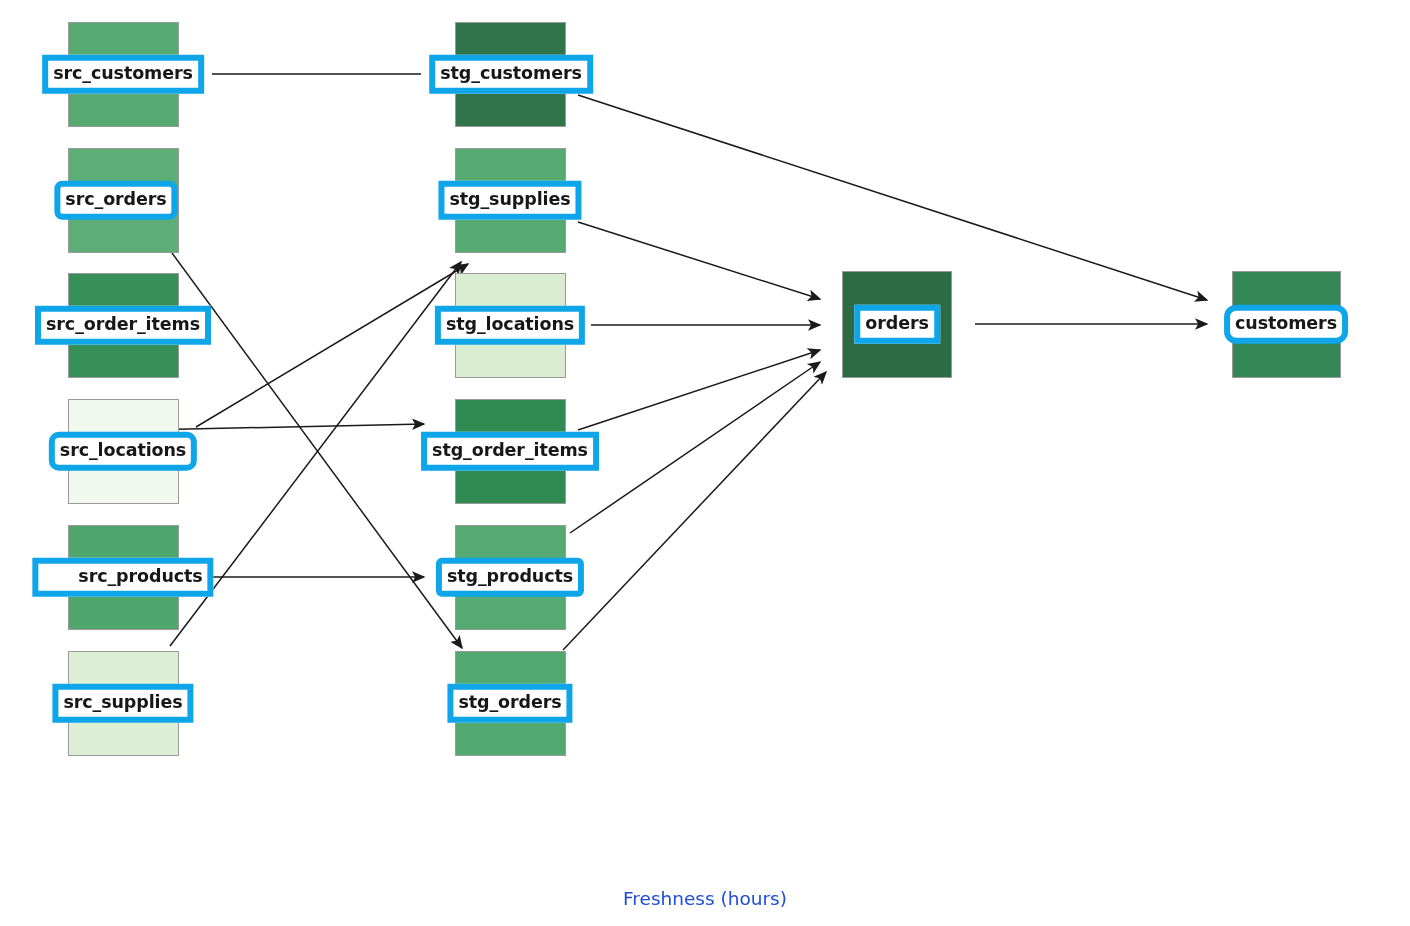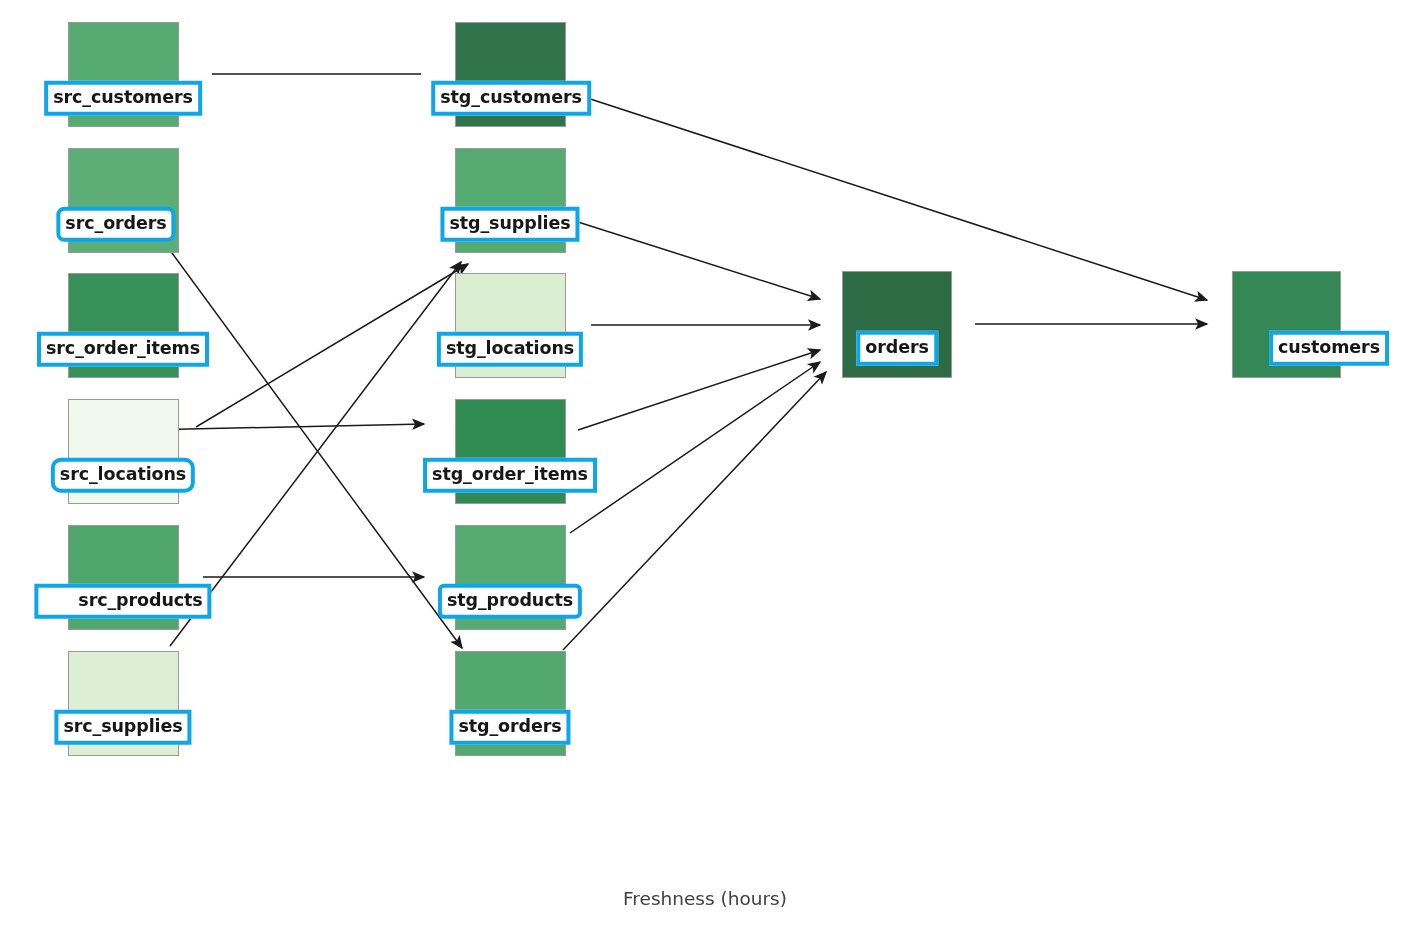--- a/index.html
+++ b/index.html
@@ -24,31 +24,30 @@
   .node {
     position: absolute;
     box-sizing: border-box;
     border: 1px solid #9a9a9a;
   }
   
   .node-label {
     position: absolute;
     box-sizing: border-box;
     background: #ffffff;
-    border: 4px solid #0ea5e9;
+    border: 6px solid #0ea5e9;
     color: #171717;
     font-family: "DejaVu Sans", sans-serif;
     font-weight: bold;
     font-size: 17.5px;
     line-height: 1;
     padding: 4px 5px 5px 5px;
     white-space: nowrap;
     transform: translate(-50%, -50%);
     letter-spacing: -0.1px;
-    margin-top: 24px;
   }
   
   #edges {
     position: absolute;
     left: 0; top: 0;
     width: 1410px;
     height: 926px;
     pointer-events: none;
   }
   
@@ -92,21 +91,21 @@
     color: #171717;
     white-space: nowrap;
   }
   #cb-axislabel {
     position: absolute;
     top: 898px;
     left: 705px;
     transform: translate(-50%, -50%);
     font-family: "DejaVu Sans", sans-serif;
     font-size: 18.5px;
-    color: #404040;
+    color: #1d4ed8;
     white-space: nowrap;
   }
 </style>
 </head>
 <body>
 
 <div id="stage">
 
   <svg id="edges" viewBox="0 0 1410 926" xmlns="http://www.w3.org/2000/svg">
     <defs>
@@ -168,18 +167,18 @@
       <div class="node-label" style="left: 123px; top: 451px; border-radius: 10px;">src_locations</div>
       <div class="node-label" style="left: 123px; top: 577px; padding-left: 40px;">src_products</div>
       <div class="node-label" style="left: 123px; top: 703px;">src_supplies</div>
       <div class="node-label" style="left: 511px; top: 74px; text-align: right;">stg_customers</div>
       <div class="node-label" style="left: 510px; top: 200px;">stg_supplies</div>
       <div class="node-label" style="left: 510px; top: 325px;">stg_locations</div>
       <div class="node-label" style="left: 510px; top: 451px;">stg_order_items</div>
       <div class="node-label" style="left: 510px; top: 577px; border-radius: 6px;">stg_products</div>
       <div class="node-label" style="left: 510px; top: 703px;">stg_orders</div>
       <div class="node-label" style="left: 897px; top: 324px;">orders</div>
-      <div class="node-label" style="left: 1329px; top: 324px;">customers</div>
+      <div class="node-label" style="left: 1286px; top: 324px; border-radius: 12px;">customers</div>
     </div>
 
   <div id="cb-axislabel">Freshness (hours)</div>
 
 </div>
 
 </body></html>

